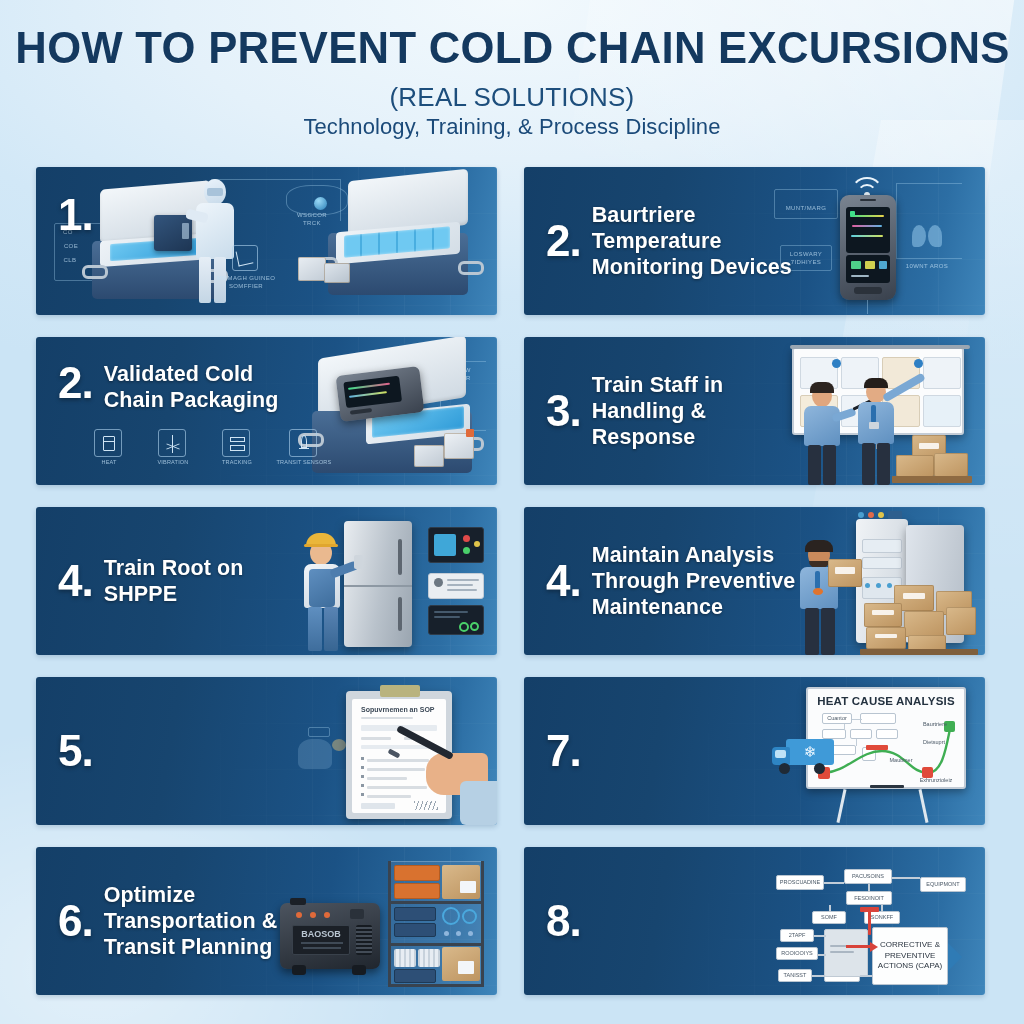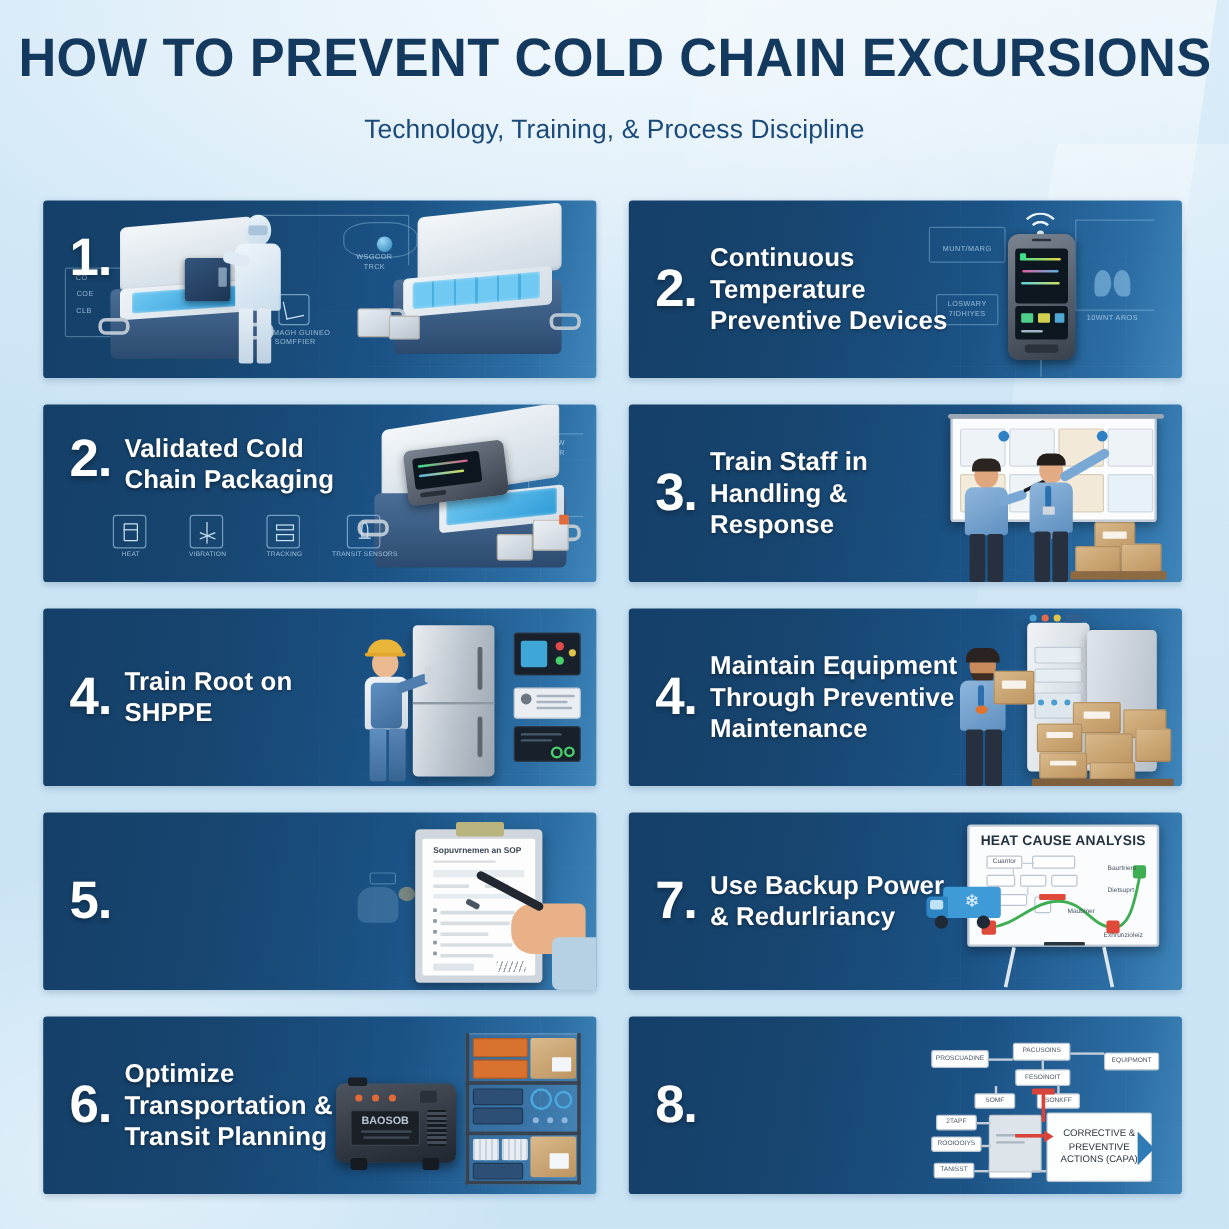--- a/index.html
+++ b/index.html
@@ -28,21 +28,21 @@
     font-weight:bold; font-size:45px; letter-spacing:.3px;
     color:#14395f; transform:scaleX(.97); white-space:nowrap;
     text-shadow:0 1px 0 rgba(255,255,255,.55);
   }
   .h-sub1 {
     font-family:"Liberation Sans Narrow","Liberation Sans",sans-serif;
     font-size:26px; color:#1d4e7c; margin-top:8px; letter-spacing:.2px;
   }
   .h-sub2 {
     font-family:"Liberation Sans Narrow","Liberation Sans",sans-serif;
-    font-size:22px; color:#1b4a79; margin-top:21px; letter-spacing:.1px;
+    font-size:22px; color:#1b4a79; margin-top:1px; letter-spacing:.1px;
   }
 
   .grid {
     position:absolute; top:167px; left:36px;
     width:952px;
     display:grid; grid-template-columns:461px 461px;
     grid-auto-rows:148px; column-gap:27px; row-gap:22px;
   }
 
   .card {
@@ -155,20 +155,21 @@
 </style>
 </head>
 <body>
 
 <div class="bg-streak s1"></div>
 <div class="bg-streak s2"></div>
 <div class="bg-streak s3"></div>
 
 <div class="header">
   <div class="h-title">HOW TO PREVENT COLD CHAIN EXCURSIONS</div>
+  <div class="h-sub1">(REAL SOLUTIONS)</div>
   <div class="h-sub2">Technology, Training, &amp; Process Discipline</div>
 </div>
 
 <div class="grid">
 
   <div class="card no-title">
     <div class="card-body">
       <div class="card-num">1.</div>
       <div class="card-title"></div>
     </div>
@@ -218,21 +219,21 @@
         <div class="handle" style="left:140px;top:86px;width:26px;height:14px;"></div>
       </div>
       <div class="box3d" style="left:262px;top:90px;width:28px;height:24px;background:linear-gradient(150deg,#e9eef3,#c2ccd6);"></div>
       <div class="box3d" style="left:288px;top:96px;width:26px;height:20px;background:linear-gradient(150deg,#dfe6ed,#b7c2cd);"></div>
     </div>
   </div>
 
   <div class="card">
     <div class="card-body">
       <div class="card-num">2.</div>
-      <div class="card-title">Continuous Temperature Preventive Devices</div>
+      <div class="card-title">Baurtriere Temperature Monitoring Devices</div>
     </div>
     <div class="art" style="width:100%;">
       <div class="wire" style="left:250px;top:22px;width:64px;height:30px;"></div>
       <div class="lbl" style="left:250px;top:38px;width:64px;">MUNT/MARG</div>
       <div class="wire" style="left:256px;top:78px;width:52px;height:26px;"></div>
       <div class="lbl" style="left:254px;top:84px;width:56px;">LOSWARY<br>7IDHIYES</div>
       <div class="lbl" style="left:372px;top:96px;width:62px;">10WNT AROS</div>
       <div class="wire" style="left:372px;top:16px;width:66px;height:76px;border-radius:0;border-right:none;"></div>
 
       <div style="position:absolute;left:388px;top:58px;width:14px;height:22px;border-radius:50% 50% 50% 20%;background:rgba(150,200,235,.55);"></div>
@@ -425,21 +426,21 @@
         <div class="pl" style="left:5px;top:10px;width:26px;height:2px;"></div>
         <div style="position:absolute;left:30px;top:16px;width:10px;height:10px;border:2px solid #4ad06a;border-radius:50%;"></div>
         <div style="position:absolute;left:41px;top:16px;width:9px;height:9px;border:2px solid #4ad06a;border-radius:50%;"></div>
       </div>
     </div>
   </div>
 
   <div class="card">
     <div class="card-body">
       <div class="card-num">4.</div>
-      <div class="card-title">Maintain Equipment Through Preventive Maintenance</div>
+      <div class="card-title">Maintain Analysis Through Preventive Maintenance</div>
     </div>
     <div class="art" style="width:100%;">
 
       <div class="fridge" style="left:332px;top:12px;width:52px;height:124px;background:linear-gradient(100deg,#f0f3f6,#cdd5dd);">
         <div style="position:absolute;left:6px;top:20px;width:40px;height:14px;background:#e6edf3;border:1px solid #c2ccd6;border-radius:2px;"></div>
         <div style="position:absolute;left:6px;top:38px;width:40px;height:12px;background:#e6edf3;border:1px solid #c2ccd6;border-radius:2px;"></div>
         <div style="position:absolute;left:6px;top:58px;width:40px;height:22px;background:#dfe7ee;border:1px solid #c2ccd6;border-radius:2px;"></div>
         <div class="led" style="left:9px;top:64px;width:5px;height:5px;background:#4a9fd0;"></div>
         <div class="led" style="left:20px;top:64px;width:5px;height:5px;background:#4a9fd0;"></div>
         <div class="led" style="left:31px;top:64px;width:5px;height:5px;background:#4a9fd0;"></div>
@@ -520,21 +521,20 @@
       <div style="position:absolute;left:390px;top:76px;width:62px;height:42px;background:#e8b188;border-radius:18px 6px 6px 18px;"></div>
       <div style="position:absolute;left:424px;top:104px;width:44px;height:44px;background:#b6d0e4;border-radius:6px;"></div>
       <div style="position:absolute;left:358px;top:62px;width:62px;height:7px;background:#222831;border-radius:4px;transform:rotate(28deg);"></div>
       <div style="position:absolute;left:352px;top:74px;width:12px;height:5px;background:#4a5462;border-radius:2px;transform:rotate(28deg);"></div>
     </div>
   </div>
 
   <div class="card">
     <div class="card-body">
       <div class="card-num">7.</div>
-      <div class="card-title">Use Backup Power &amp; Redurlriancy</div>
     </div>
     <div class="art" style="width:100%;">
 
       <div class="board" style="left:282px;top:10px;width:160px;height:102px;">
         <div class="ttl" style="top:6px;font-size:11.5px;letter-spacing:.2px;">HEAT CAUSE ANALYSIS</div>
         <div class="node" style="left:14px;top:24px;width:30px;height:11px;">Cuantor</div>
         <div class="node" style="left:52px;top:24px;width:36px;height:11px;"></div>
         <div class="node" style="left:14px;top:40px;width:24px;height:10px;"></div>
         <div class="node" style="left:42px;top:40px;width:22px;height:10px;"></div>
         <div class="node" style="left:68px;top:40px;width:22px;height:10px;"></div>
@@ -641,21 +641,21 @@
       <div class="node" style="left:252px;top:100px;width:42px;height:13px;">ROOIOOIYS</div>
       <div class="node" style="left:254px;top:122px;width:34px;height:13px;">TANISST</div>
       <div class="node" style="left:300px;top:122px;width:36px;height:13px;">TRAMEIT</div>
 
       <div class="node" style="left:300px;top:82px;width:44px;height:48px;background:#dde4ea;border-color:#c0cad4;align-items:flex-start;padding-top:4px;">
         <span style="font-size:5px;color:#5c6a78;">&nbsp;</span>
       </div>
       <div class="ln" style="position:absolute;left:306px;top:98px;width:30px;height:2px;background:#aab6c2;"></div>
       <div class="ln" style="position:absolute;left:306px;top:104px;width:24px;height:2px;background:#aab6c2;"></div>
 
-      <div style="position:absolute;left:348px;top:80px;width:88px;height:58px;background:#fdfefe;border:1px solid #b9c5d1;
+      <div style="position:absolute;left:348px;top:80px;width:76px;height:58px;background:#fdfefe;border:1px solid #b9c5d1;
                   border-radius:2px;display:flex;align-items:center;justify-content:center;text-align:center;
                   font-family:'Liberation Sans Narrow','Liberation Sans',sans-serif;font-size:8px;color:#2b3540;
                   line-height:1.35;padding:2px;">CORRECTIVE &amp; PREVENTIVE ACTIONS (CAPA)</div>
       <div style="position:absolute;left:424px;top:96px;width:0;height:0;border-top:14px solid transparent;
                   border-bottom:14px solid transparent;border-left:14px solid #2f7bb5;"></div>
 
       <div class="conn" style="left:300px;top:35px;width:20px;height:1.5px;"></div>
       <div class="conn" style="left:368px;top:30px;width:28px;height:1.5px;"></div>
       <div class="conn" style="left:344px;top:37px;width:1.5px;height:8px;"></div>
       <div class="conn" style="left:305px;top:58px;width:1.5px;height:7px;"></div>

